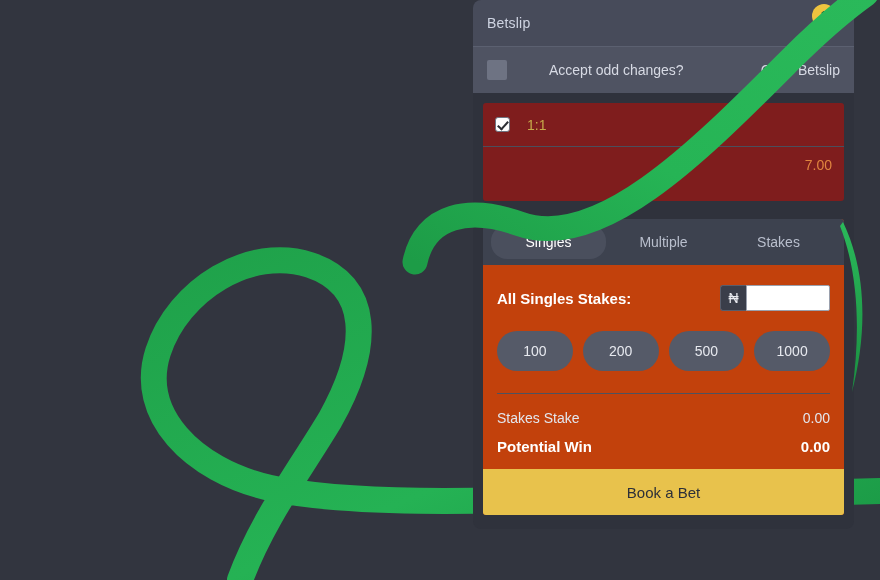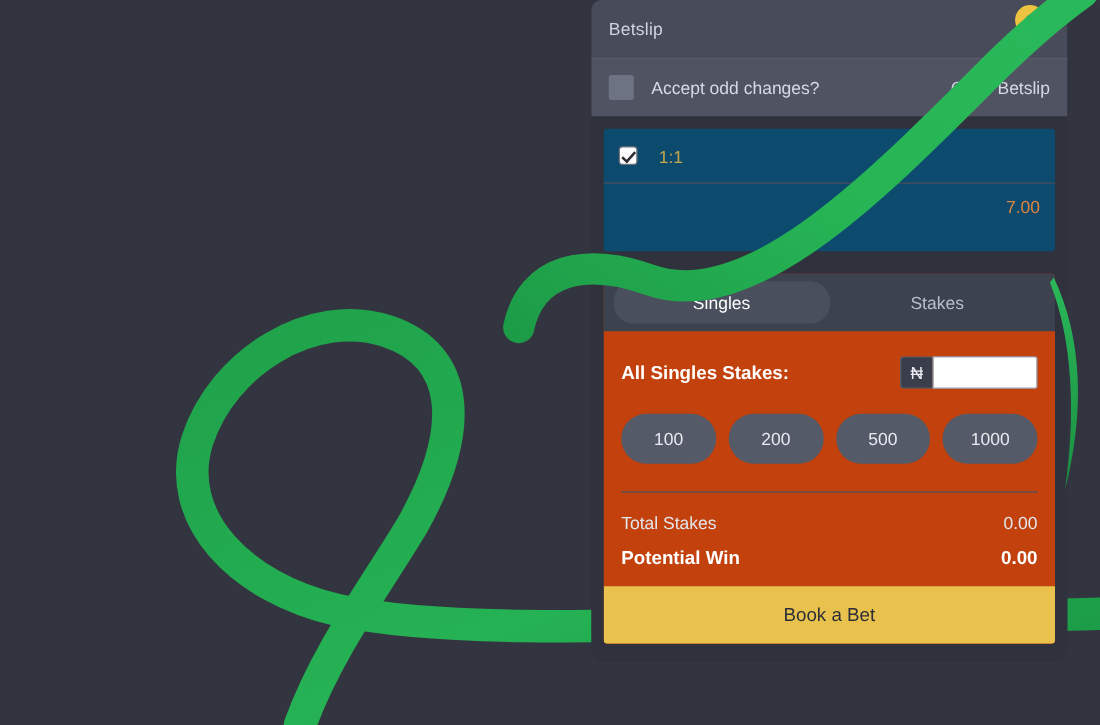--- a/index.html
+++ b/index.html
@@ -43,37 +43,38 @@
     display: flex; align-items: center; justify-content: center;
   }
 
   .bs-optionbar {
     height: 47px;
     background: #51556380;
     background: #4f5362;
     display: flex; align-items: center;
     padding: 0 14px;
     border-top: 1px solid #5b6070;
+    gap: 28px;
   }
   .cb-square {
     width: 20px; height: 20px;
     background: #6e7383;
     border-radius: 2px;
     flex: 0 0 auto;
   }
   .opt-label { color: #d7dae4; font-size: 14px; margin-left: 14px; }
   .clear-link {
     margin-left: auto; color: #d7dae4; font-size: 14px;
     white-space: nowrap;
   }
 
   
   .bs-body { padding: 10px; }
   .bet-card {
-    background: #0c4a6e;
+    background: #7f1d1d;
     border-radius: 3px;
     margin-bottom: 18px;
   }
   .bet-row-top {
     display: flex; align-items: center;
     padding: 10px 12px;
     border-bottom: 1px solid #4a4f5c;
     min-height: 44px;
   }
   .native-cb {
@@ -230,20 +231,21 @@
         </div>
         <div class="bet-row-bottom">
           <span class="bet-odd">7.00</span>
         </div>
       </div>
 
       <div class="tabs-card">
 
         <div class="tab-row">
           <div class="tab active">Singles</div>
+          <div class="tab">Multiple</div>
           <div class="tab">Stakes</div>
         </div>
 
         <div class="stake-row">
           <span class="stake-label">All Singles Stakes:</span>
           <span class="stake-field">
             <span class="cur-prefix">₦</span>
             <input class="stake-input" type="text" value="" placeholder="" style="">
           </span>
         </div>
@@ -252,21 +254,21 @@
           <div class="pill">100</div>
           <div class="pill">200</div>
           <div class="pill">500</div>
           <div class="pill">1000</div>
         </div>
 
         <div class="divider"></div>
 
         <div class="totals">
           <div class="total-line">
-            <span>Total Stakes</span>
+            <span>Stakes Stake</span>
             <span>0.00</span>
           </div>
           <div class="total-line strong">
             <span>Potential Win</span>
             <span>0.00</span>
           </div>
         </div>
 
         <div class="book-btn">Book a Bet</div>
 

